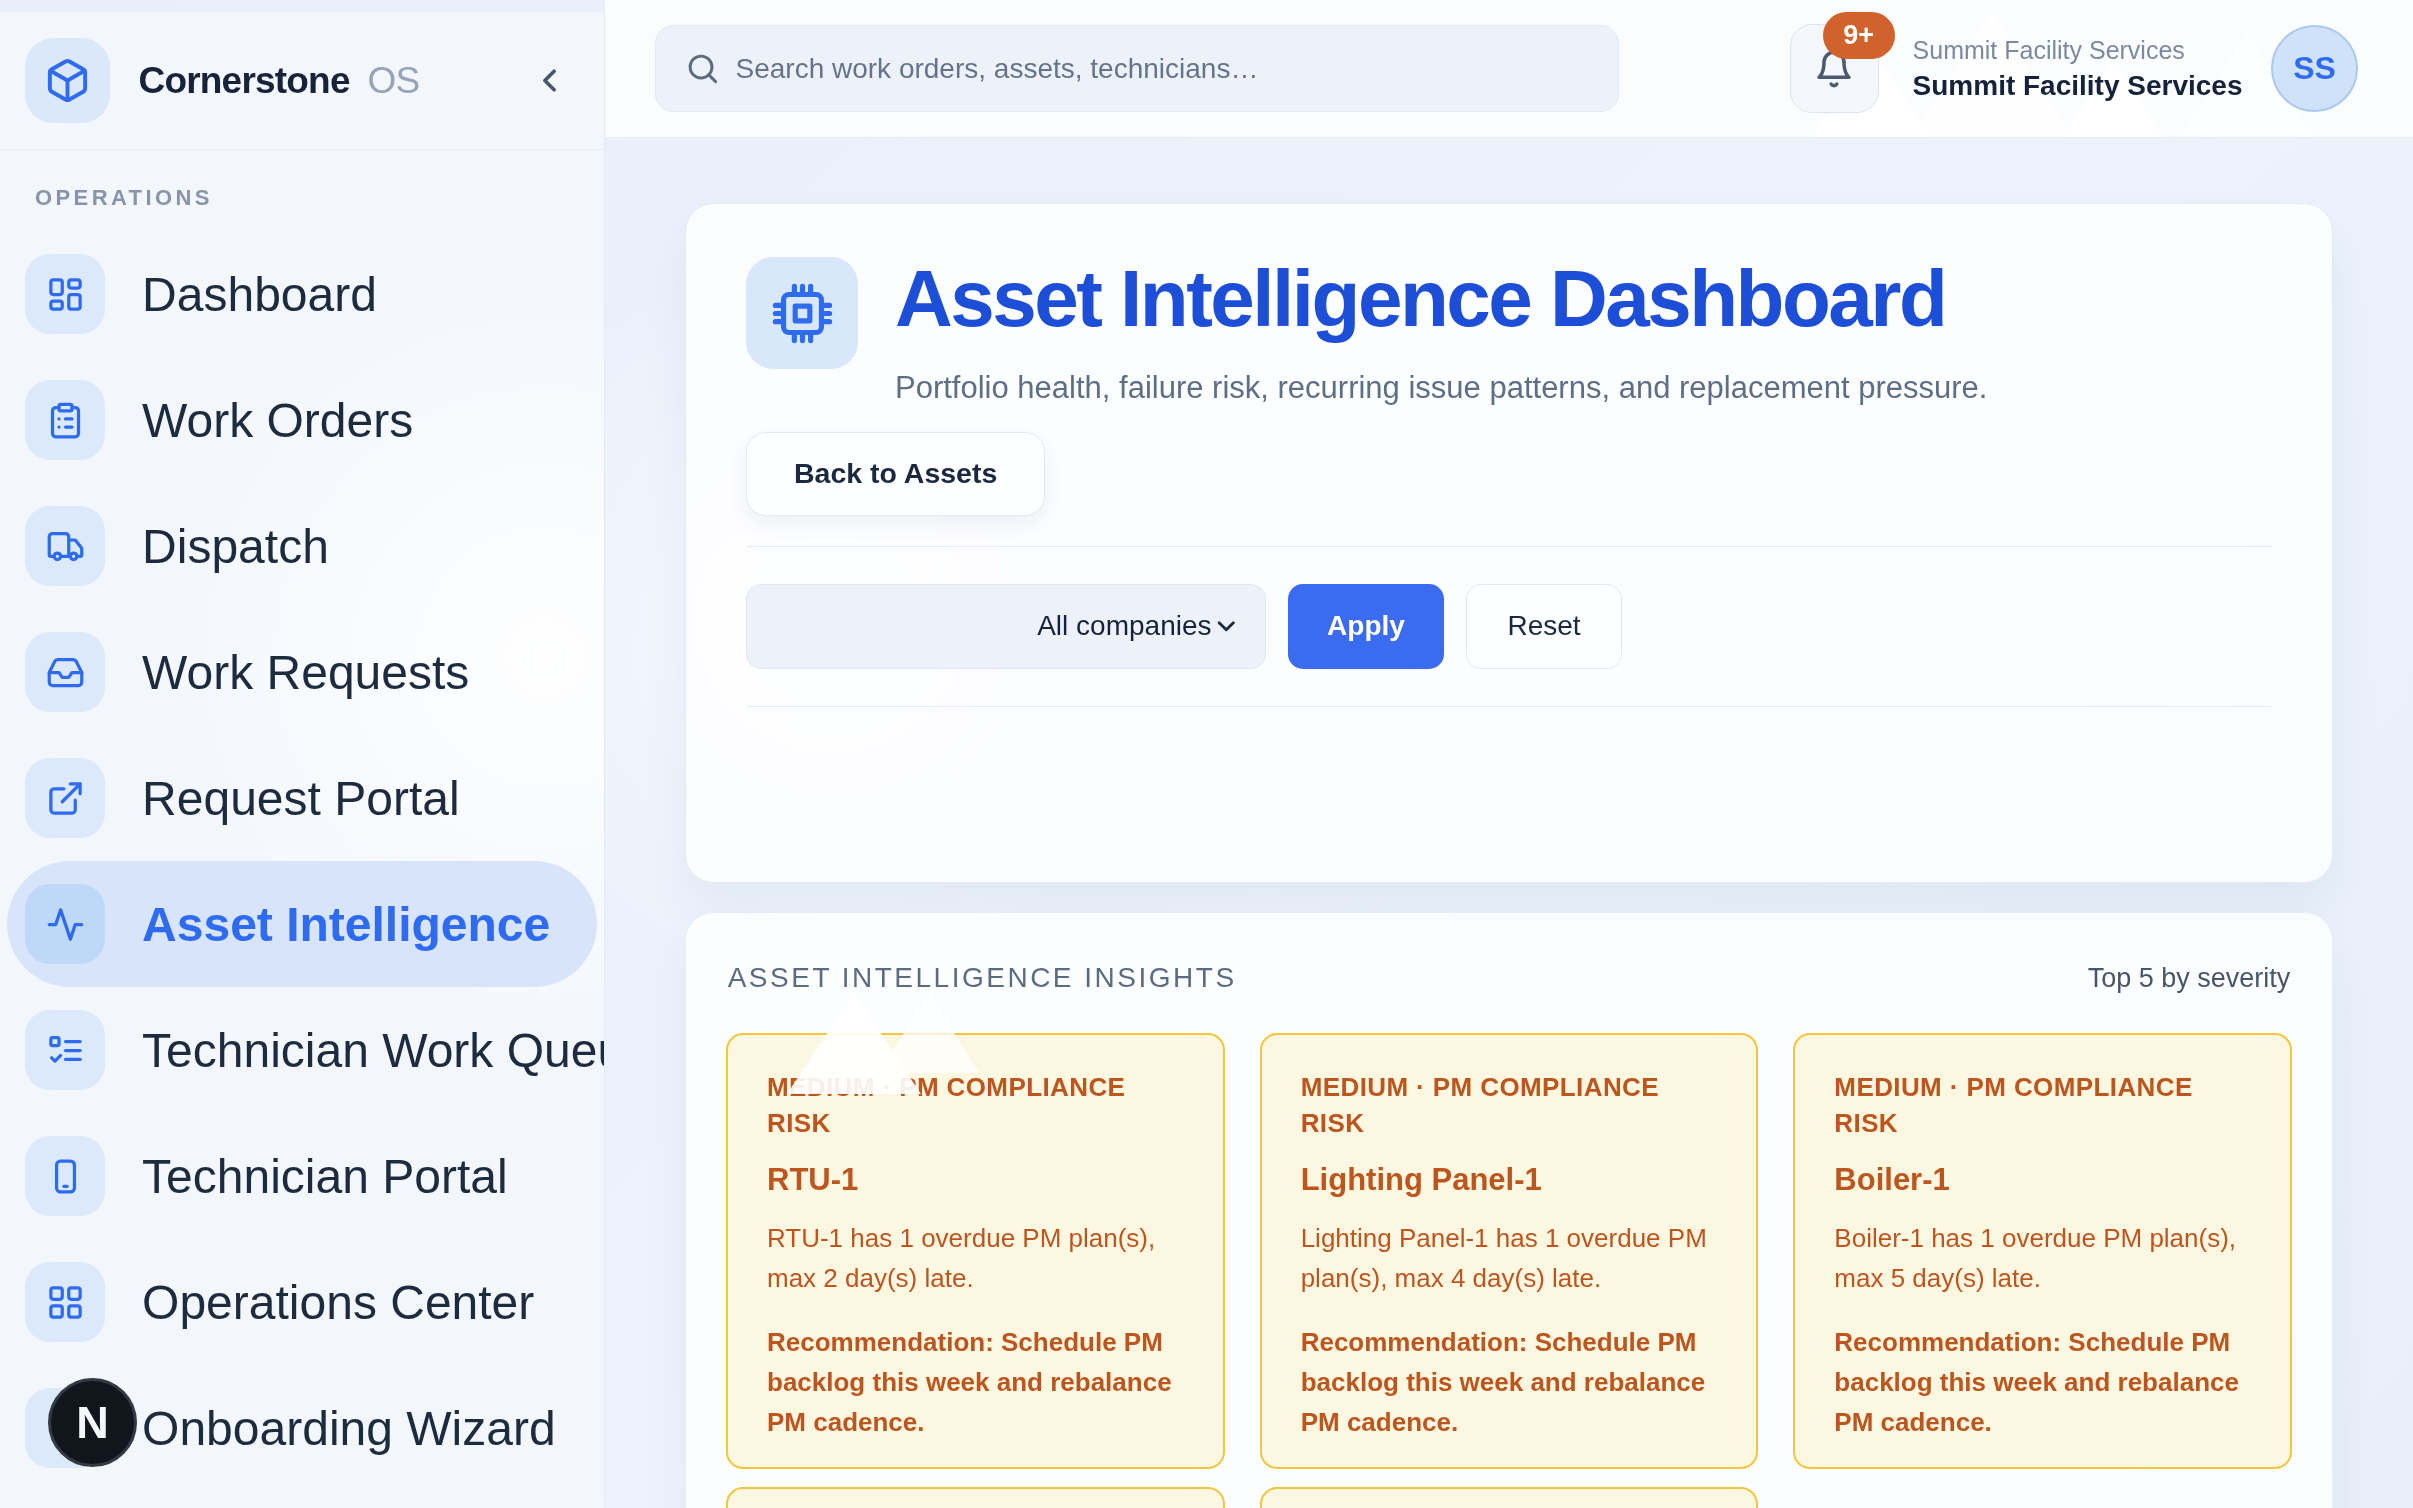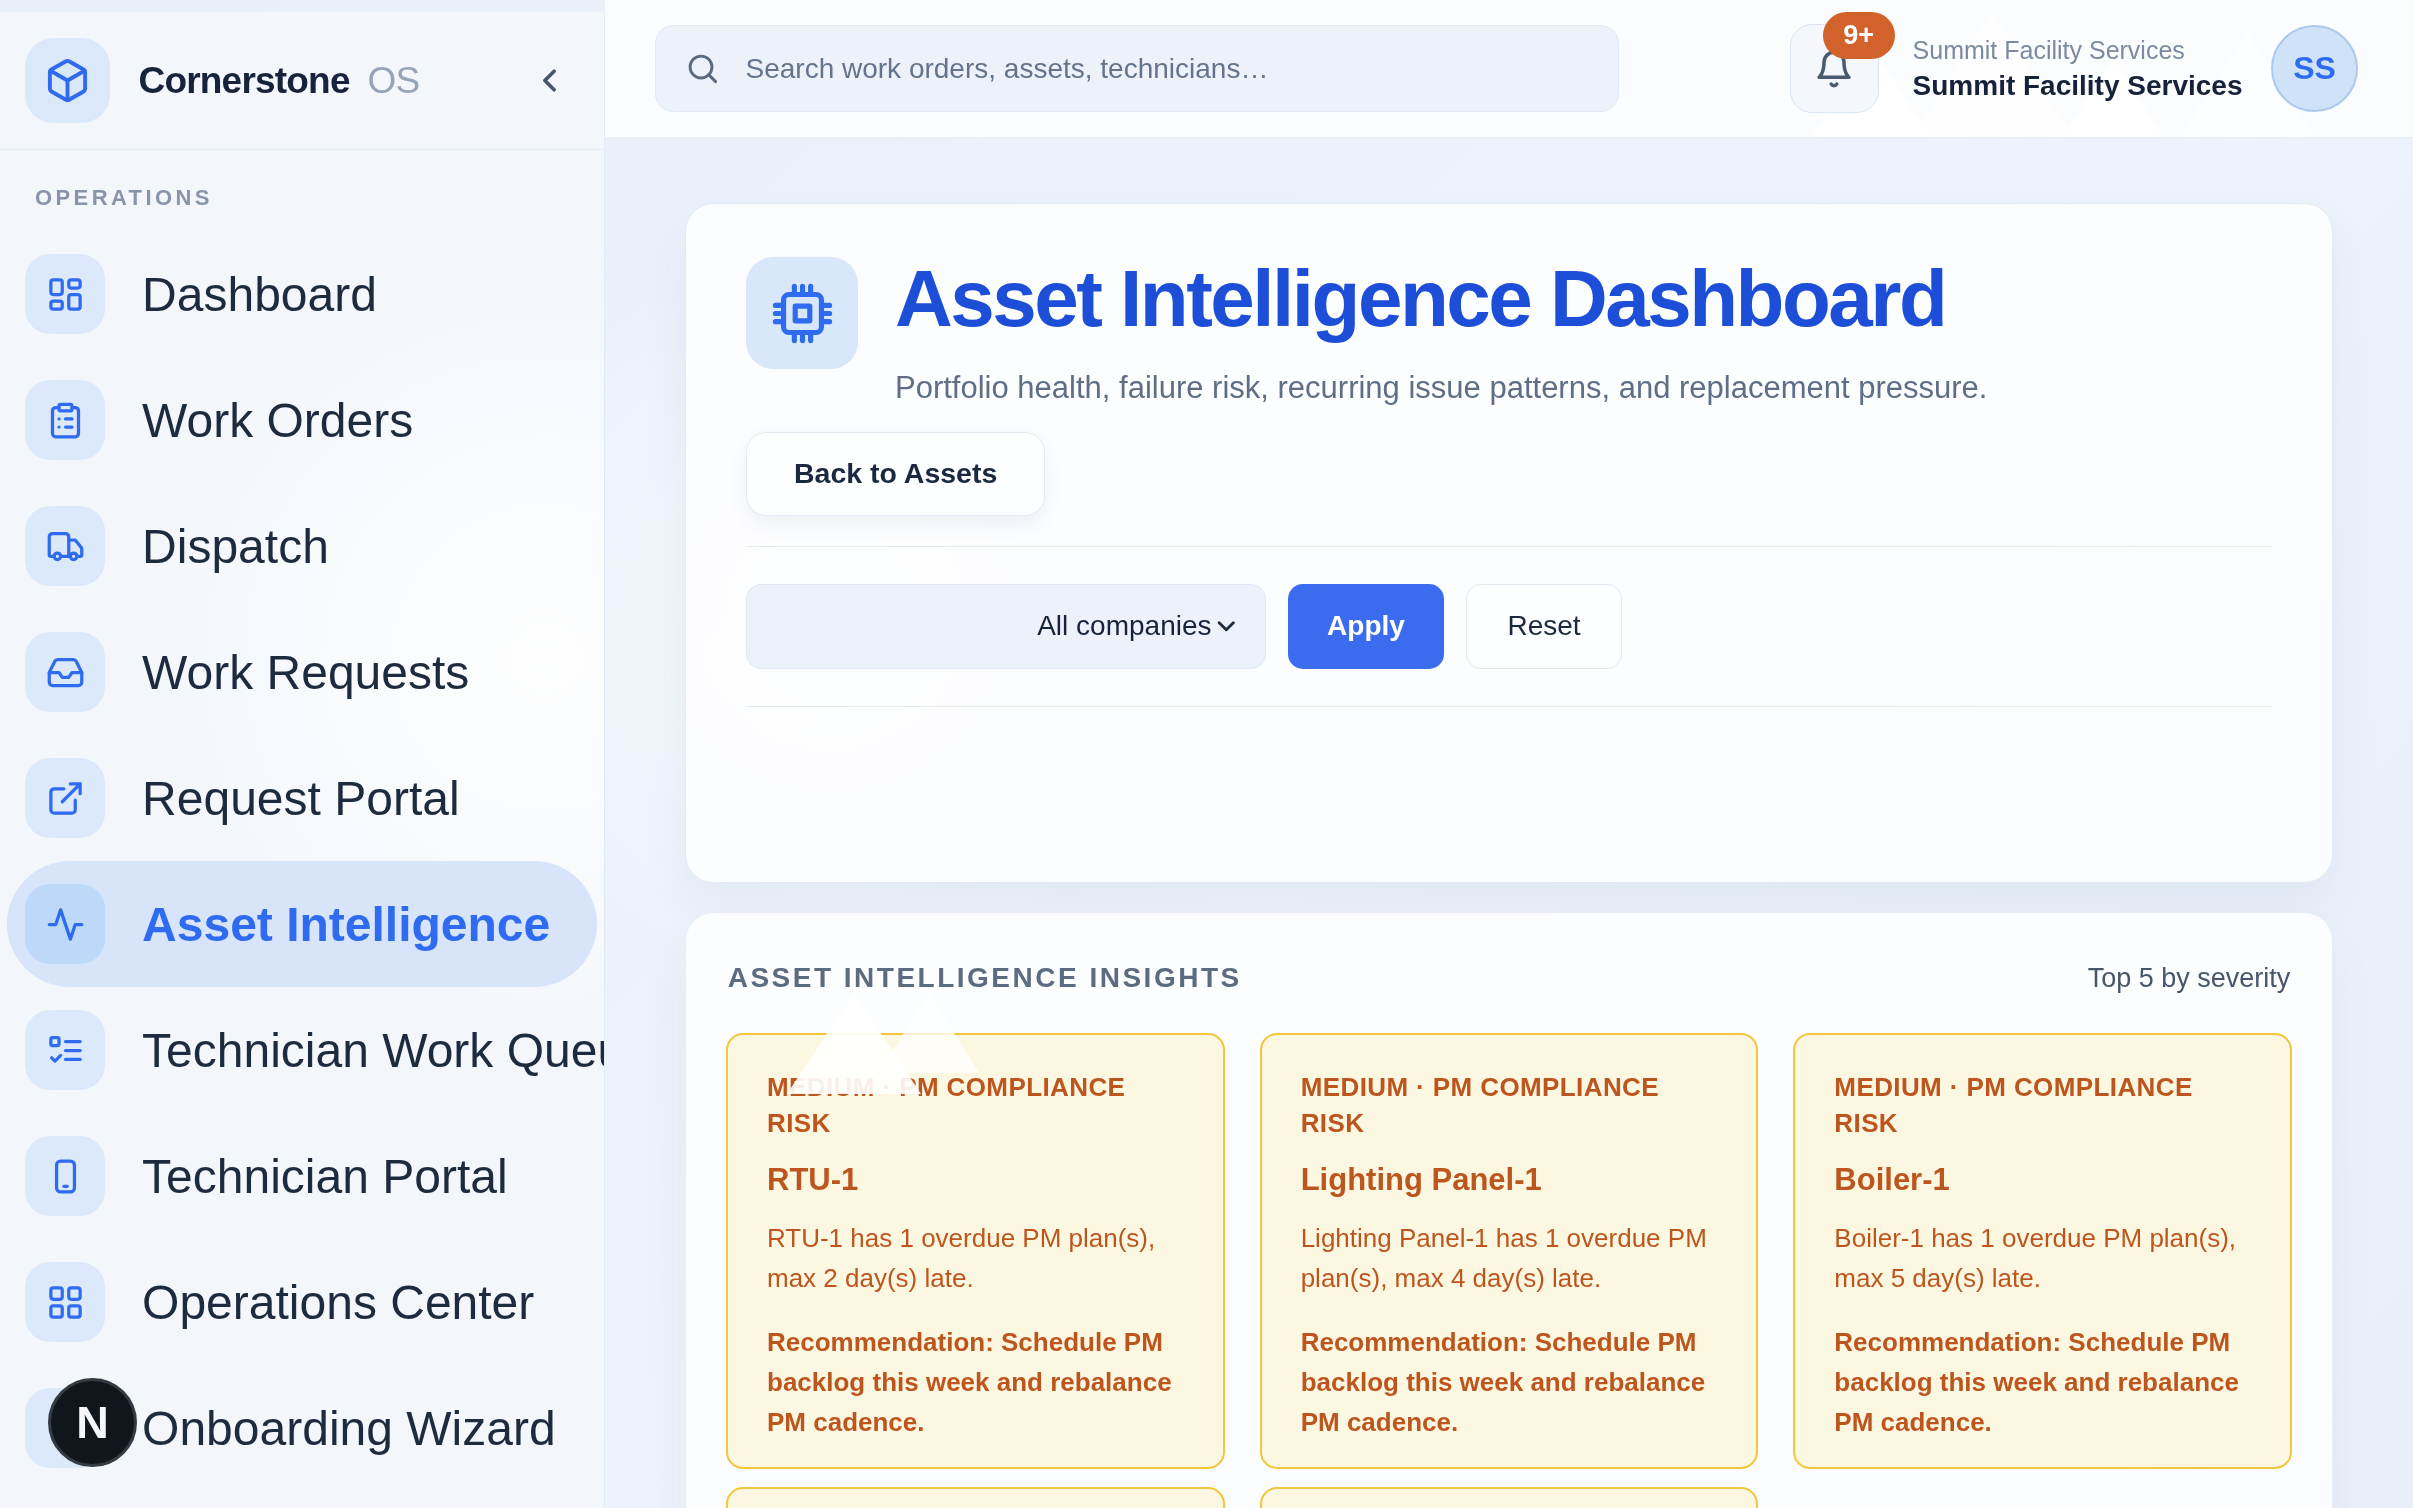--- a/index.html
+++ b/index.html
@@ -73,21 +73,21 @@
   .peak{ position:absolute; bottom:0; width:0; height:0; border-style:solid; pointer-events:none; }
   .peak.p1{ left:1207px; border-width:0 59px 92px 59px; border-color:transparent transparent rgba(255,255,255,.85) transparent; }
   .peak.p2{ left:1307px; border-width:0 80px 126px 80px; border-color:transparent transparent rgba(255,255,255,.7) transparent; }
   .peak.p3{ left:1458px; border-width:0 50px 80px 50px; border-color:transparent transparent rgba(255,255,255,.85) transparent; }
   .peak.p4{ left:1575px; border-width:0 67px 105px 67px; border-color:transparent transparent rgba(255,255,255,.65) transparent; }
   .search-box{
     position:relative; width:964px; height:87px; border-radius:18.4px;
     background:#edf2fa; border:1.7px solid #e1e9f4; display:flex; align-items:center; padding:0 28.5px;
   }
   .search-box input{
-    border:none; outline:none; background:transparent; flex:1; margin-left:26px;
+    border:none; outline:none; background:transparent; flex:1; margin-left:16px;
     font-family:"Liberation Sans", sans-serif; font-size:28px; color:#15803d;
   }
   .search-box input::placeholder{ color:#64748b; }
   .top-right{ margin-left:auto; display:flex; align-items:center; position:relative; z-index:2; }
   .bell-btn{
     position:relative; width:89px; height:89px; border-radius:22px;
     background:#f4f8fd; border:1.7px solid #dbe5f2; cursor:pointer;
     display:flex; align-items:center; justify-content:center;
   }
   .bell-badge{
@@ -161,21 +161,21 @@
   .insights{
     position:relative; margin-top:29px; border-radius:28.5px;
     background:rgba(252,253,255,.94); border:1.7px solid #e8eef7;
     box-shadow:0 25px 50px rgba(30,64,120,.05);
     padding:49px 40px 47px 40px; min-height:754px; overflow:hidden;
   }
   .ins-peak{ position:absolute; top:80px; width:0; height:0; border-style:solid; pointer-events:none; }
   .ins-peak.q1{ left:101px; border-width:0 67px 101px 67px; border-color:transparent transparent rgba(255,255,255,.9) transparent; }
   .ins-peak.q2{ left:193px; border-width:0 50px 80px 50px; border-color:transparent transparent rgba(255,255,255,.75) transparent; }
   .insights-head{ display:flex; align-items:center; justify-content:space-between; padding:0 1.7px; }
-  .insights-title{ font-size:28px; font-weight:700; letter-spacing:2.5px; color:#5b6b80; }
+  .insights-title{ font-size:28px; font-weight:400; letter-spacing:2.5px; color:#5b6b80; }
   .insights-meta{ font-size:27px; font-weight:400; color:#47566b; }
   .cards-grid{
     margin-top:39px; display:grid; grid-template-columns:repeat(3,1fr);
     column-gap:35px; row-gap:18.4px;
   }
   .insight-card{
     background:#fcf7e1; border:2.5px solid #f2c63e; border-radius:17px;
     padding:34px 39px; color:#bd561e; height:436px; overflow:hidden;
   }
   .insight-card.stub{ height:352px; }

